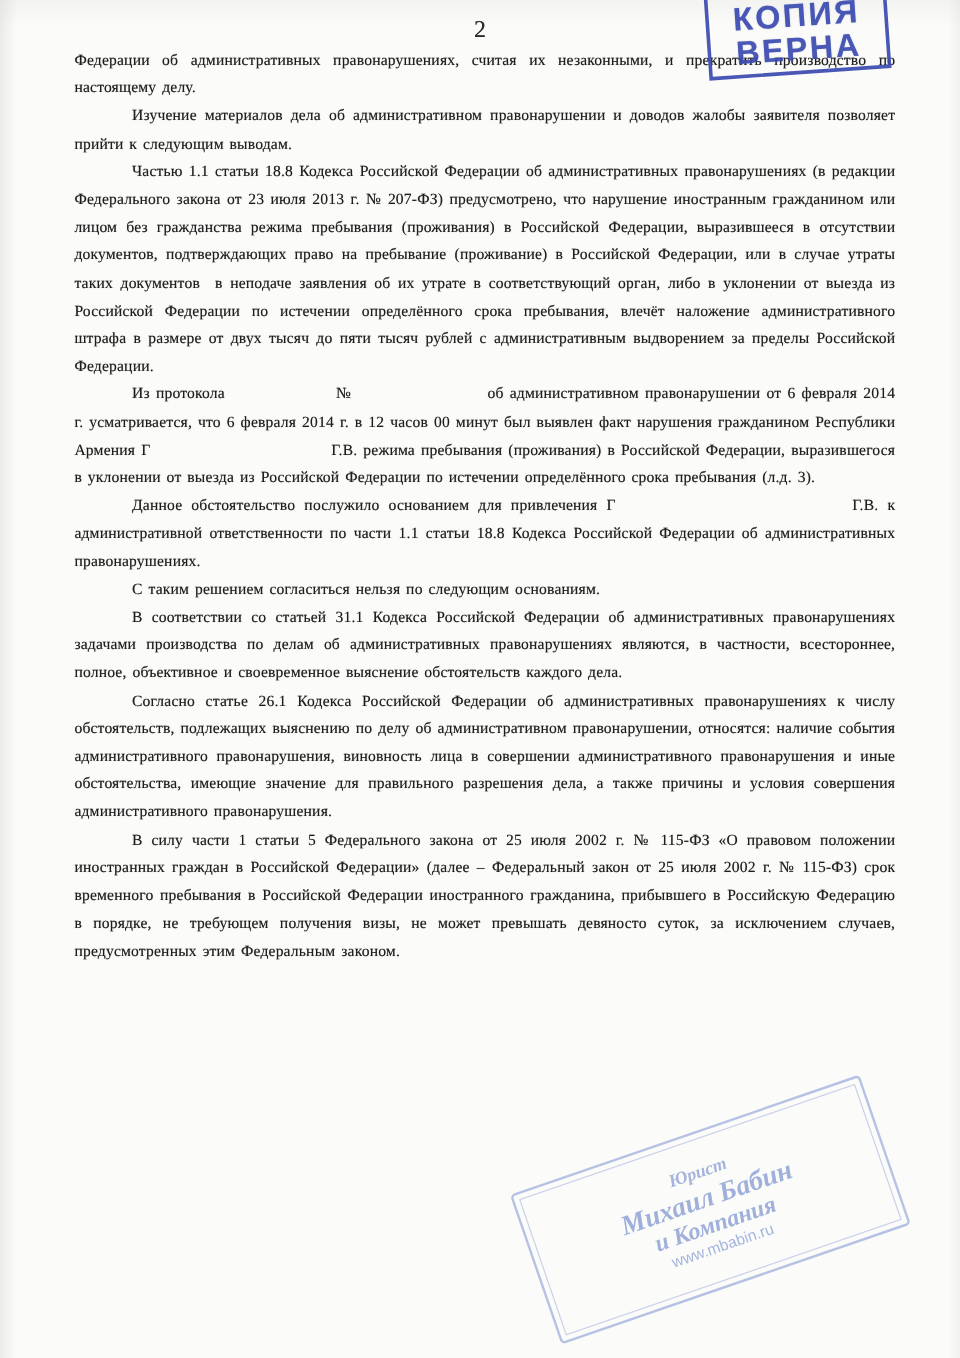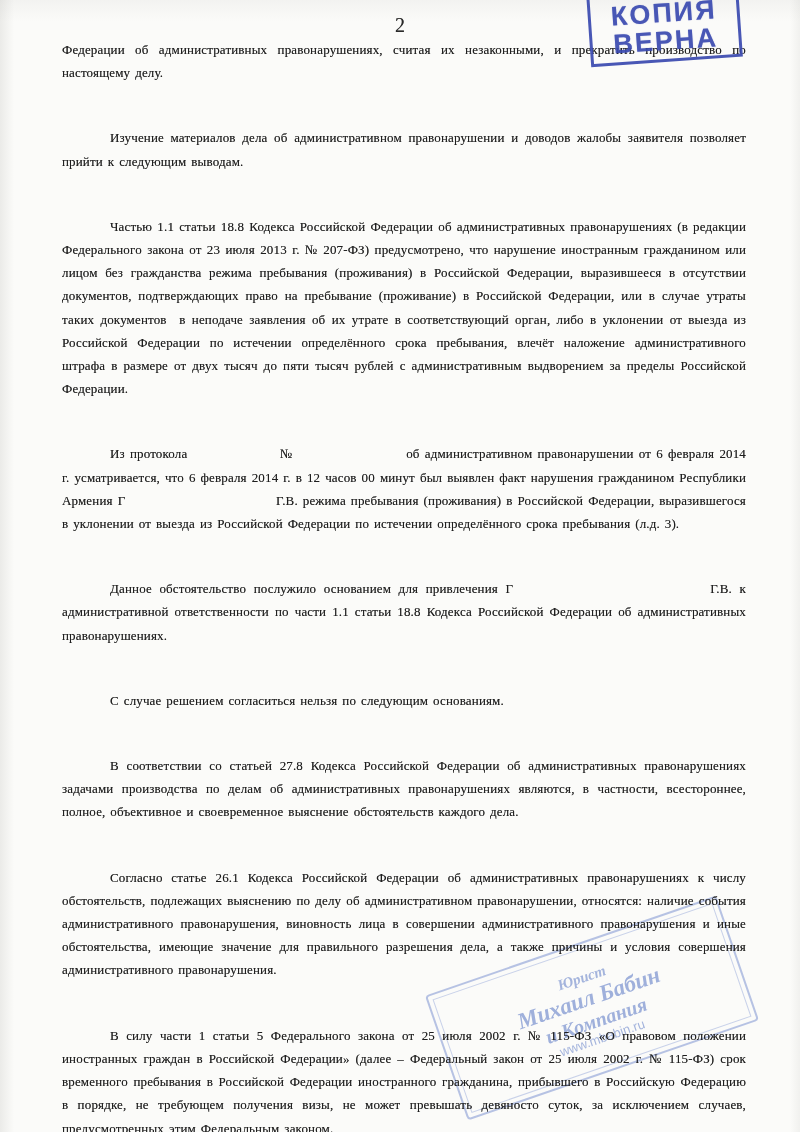--- a/index.html
+++ b/index.html
@@ -26,21 +26,21 @@
     position:absolute;left:62px;top:38px;width:684px;z-index:2;
   }
   .text-block p{
     margin:0;padding:0;
     font-size:13px;line-height:23.2px;
     color:#1e1e1e;
     text-align:justify;
     word-spacing:1.5px;letter-spacing:0.15px;
     text-shadow:0 0 0.6px rgba(30,30,30,0.55);
   }
-  .text-block p.ind{text-indent:48px;margin-top:42px;}
+  .text-block p.ind{text-indent:48px;}
   
   .stamp{
     position:absolute;left:588px;top:-26px;width:152px;height:88px;
     border:3px solid var(--stamp-color,#3a4ab0);
     transform:rotate(-4deg);
     z-index:3;
     display:flex;flex-direction:column;justify-content:flex-end;align-items:center;
     padding-bottom:4px;box-sizing:border-box;
     color:var(--stamp-color,#3a4ab0);
     opacity:0.92;
@@ -87,19 +87,19 @@
     <div class="wm3">и Компания</div>
     <div class="wm4">www.mbabin.ru</div>
   </div>
 
   <div class="text-block" id="text-block">
       <p>Федерации об административных правонарушениях, считая их незаконными, и прекратить производство по настоящему делу.</p>
       <p class="ind">Изучение материалов дела об административном правонарушении и доводов жалобы заявителя позволяет прийти к следующим выводам.</p>
       <p class="ind">Частью 1.1 статьи 18.8 Кодекса Российской Федерации об административных правонарушениях (в редакции Федерального закона от 23 июля 2013 г. № 207-ФЗ) предусмотрено, что нарушение иностранным гражданином или лицом без гражданства режима пребывания (проживания) в Российской Федерации, выразившееся в отсутствии документов, подтверждающих право на пребывание (проживание) в Российской Федерации, или в случае утраты таких документов &nbsp;в неподаче заявления об их утрате в соответствующий орган, либо в уклонении от выезда из Российской Федерации по истечении определённого срока пребывания, влечёт наложение административного штрафа в размере от двух тысяч до пяти тысяч рублей с административным выдворением за пределы Российской Федерации.</p>
       <p class="ind">Из протокола&nbsp;&nbsp;&nbsp;&nbsp;&nbsp;&nbsp;&nbsp;&nbsp;&nbsp;&nbsp;&nbsp;&nbsp;&nbsp;&nbsp;&nbsp;&nbsp;&nbsp; №&nbsp;&nbsp;&nbsp;&nbsp;&nbsp;&nbsp;&nbsp;&nbsp;&nbsp;&nbsp;&nbsp;&nbsp;&nbsp;&nbsp;&nbsp;&nbsp;&nbsp;&nbsp;&nbsp;&nbsp;&nbsp; об административном правонарушении от 6 февраля 2014 г. усматривается, что 6 февраля 2014 г. в 12 часов 00 минут был выявлен факт нарушения гражданином Республики Армения Г&nbsp;&nbsp;&nbsp;&nbsp;&nbsp;&nbsp;&nbsp;&nbsp;&nbsp;&nbsp;&nbsp;&nbsp;&nbsp;&nbsp;&nbsp;&nbsp;&nbsp;&nbsp;&nbsp;&nbsp;&nbsp;&nbsp;&nbsp;&nbsp;&nbsp;&nbsp;&nbsp;&nbsp;&nbsp;&nbsp;Г.В. режима пребывания (проживания) в Российской Федерации, выразившегося в уклонении от выезда из Российской Федерации по истечении определённого срока пребывания (л.д. 3).</p>
       <p class="ind">Данное обстоятельство послужило основанием для привлечения Г&nbsp;&nbsp;&nbsp;&nbsp;&nbsp;&nbsp;&nbsp;&nbsp;&nbsp;&nbsp;&nbsp;&nbsp;&nbsp;&nbsp;&nbsp;&nbsp;&nbsp;&nbsp;&nbsp;&nbsp;&nbsp;&nbsp;&nbsp;&nbsp;&nbsp;&nbsp;Г.В. к административной ответственности по части 1.1 статьи 18.8 Кодекса Российской Федерации об административных правонарушениях.</p>
-      <p class="ind">С случае решением согласиться нельзя по следующим основаниям.</p>
-      <p class="ind">В соответствии со статьей 27.8 Кодекса Российской Федерации об административных правонарушениях задачами производства по делам об административных правонарушениях являются, в частности, всестороннее, полное, объективное и своевременное выяснение обстоятельств каждого дела.</p>
+      <p class="ind">С таким решением согласиться нельзя по следующим основаниям.</p>
+      <p class="ind">В соответствии со статьей 31.1 Кодекса Российской Федерации об административных правонарушениях задачами производства по делам об административных правонарушениях являются, в частности, всестороннее, полное, объективное и своевременное выяснение обстоятельств каждого дела.</p>
       <p class="ind">Согласно статье 26.1 Кодекса Российской Федерации об административных правонарушениях к числу обстоятельств, подлежащих выяснению по делу об административном правонарушении, относятся: наличие события административного правонарушения, виновность лица в совершении административного правонарушения и иные обстоятельства, имеющие значение для правильного разрешения дела, а также причины и условия совершения административного правонарушения.</p>
       <p class="ind">В силу части 1 статьи 5 Федерального закона от 25 июля 2002 г. № 115-ФЗ «О правовом положении иностранных граждан в Российской Федерации» (далее – Федеральный закон от 25 июля 2002 г. № 115-ФЗ) срок временного пребывания в Российской Федерации иностранного гражданина, прибывшего в Российскую Федерацию в порядке, не требующем получения визы, не может превышать девяносто суток, за исключением случаев, предусмотренных этим Федеральным законом.</p>
     </div>
 
 </div>
 
 </body></html>

